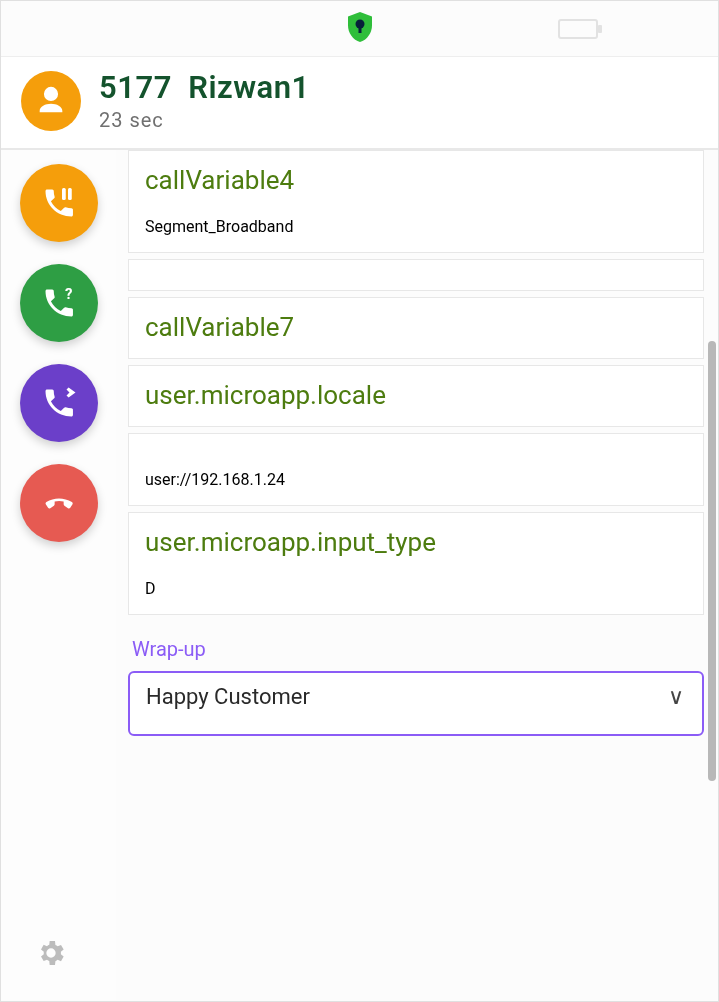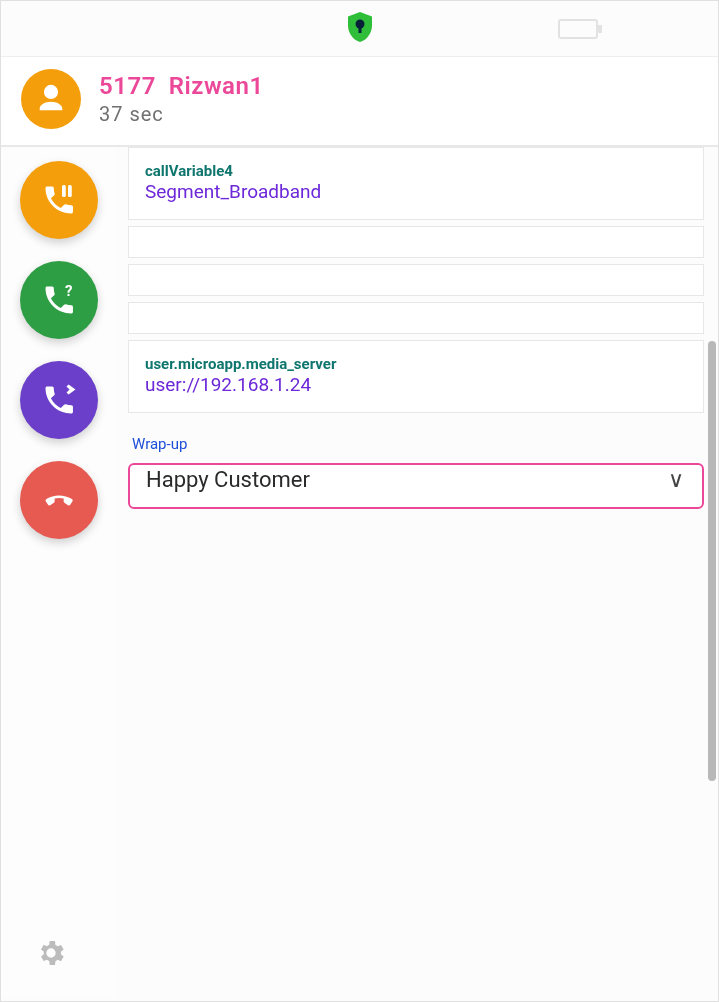--- a/index.html
+++ b/index.html
@@ -51,22 +51,22 @@
   .avatar {
     width: 60px; height: 60px;
     border-radius: 50%;
     background: #f59e0b;
     display: flex;
     align-items: center;
     justify-content: center;
   }
   .avatar svg { width: 34px; height: 34px; fill: #fff; }
   .header-text .title {
-    color: #ec4899;
-    font-size: 24px;
+    color: #14532d;
+    font-size: 31px;
     font-weight: 600;
     letter-spacing: 0.5px;
   }
   .header-text .subtitle {
     color: #707070;
     font-size: 20px;
     letter-spacing: 1px;
     margin-top: 2px;
   }
   .main {
@@ -102,39 +102,39 @@
     overflow-y: auto;
     position: relative;
   }
   .cv-item {
     background: #fff;
     border: 1px solid #e7e7e7;
     padding: 14px 16px 16px 16px;
     margin-bottom: 6px;
   }
   .cv-item .k {
-    font-weight: 700;
-    font-size: 15px;
-    color: #0f766e;
+    font-weight: 400;
+    font-size: 26px;
+    color: #4d7c0f;
   }
   .cv-item .v {
-    font-size: 19px;
-    color: #6d28d9;
-    margin-top: 0;
+    font-size: 16px;
+    color: #000000;
+    margin-top: 22px;
   }
   .wrapup-label {
-    font-size: 15px;
-    color: #1d4ed8;
+    font-size: 20px;
+    color: #8b5cf6;
     padding: 16px 4px 10px 4px;
   }
   .select {
-    border: 2px solid #ec4899;
+    border: 2px solid #8b5cf6;
     border-radius: 6px;
     background: #fff;
-    height: 46px;
+    height: 65px;
     display: flex;
     align-items: center;
     justify-content: space-between;
     padding: 0 18px 14px 16px;
     font-size: 22px;
     color: #2a2a2a;
     cursor: pointer;
   }
   .select .chev {
     font-size: 22px;
@@ -176,21 +176,21 @@
 <div class="header">
   <div class="avatar">
     <svg viewBox="0 0 24 24">
         <path d="M12 12a5 5 0 1 0-5-5 5 5 0 0 0 5 5zm0 2c-4 0-8 2-8 5v1h16v-1c0-3-4-5-8-5z"></path>
       </svg>
   </div>
   <div class="header-text">
     <div class="title">
       <span>5177</span>&nbsp;&nbsp;<span>Rizwan1</span>
     </div>
-    <div class="subtitle">37 sec</div>
+    <div class="subtitle">23 sec</div>
   </div>
 </div>
 
 <div class="main">
 
   <div class="actions">
     <div class="action-btn b-orange">
       <svg viewBox="0 0 24 24">
           <path d="M6.6 10.8c1.4 2.8 3.8 5.1 6.6 6.6l2.2-2.2c.3-.3.7-.4 1.1-.3 1.2.4 2.5.6 3.8.6.6 0 1 .5 1 1V20c0 .6-.5 1-1 1C10.6 21 3 13.4 3 4c0-.6.5-1 1-1h3.5c.6 0 1 .5 1 1 0 1.3.2 2.6.6 3.8.1.4 0 .8-.3 1.1L6.6 10.8z"></path>
           <rect x="14" y="2" width="2.5" height="8" rx="1"></rect>
@@ -217,26 +217,31 @@
   </div>
 
   <div class="content">
     <div class="cv-item">
       <div class="k">callVariable4</div>
       <div class="v">Segment_Broadband</div>
     </div>
     <div class="cv-item">
     </div>
     <div class="cv-item">
-    </div>
-    <div class="cv-item">
-    </div>
-    <div class="cv-item">
-      <div class="k">user.microapp.media_server</div>
+      <div class="k">callVariable7</div>
+    </div>
+    <div class="cv-item">
+      <div class="k">user.microapp.locale</div>
+    </div>
+    <div class="cv-item">
       <div class="v">user://192.168.1.24</div>
+    </div>
+    <div class="cv-item">
+      <div class="k">user.microapp.input_type</div>
+      <div class="v">D</div>
     </div>
 
     <div class="wrapup-label">Wrap-up</div>
     <div class="select">
       <span>Happy Customer</span>
       <span class="chev">∨</span>
     </div>
 
   </div>
 </div>

